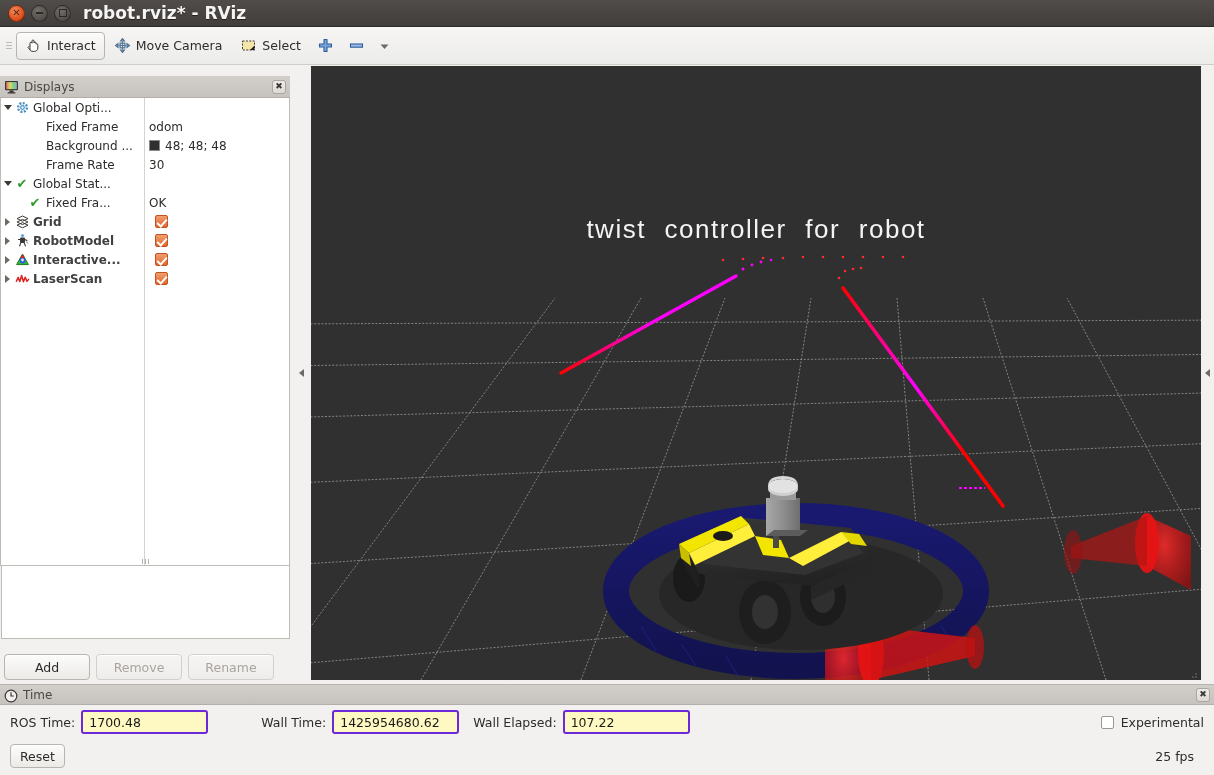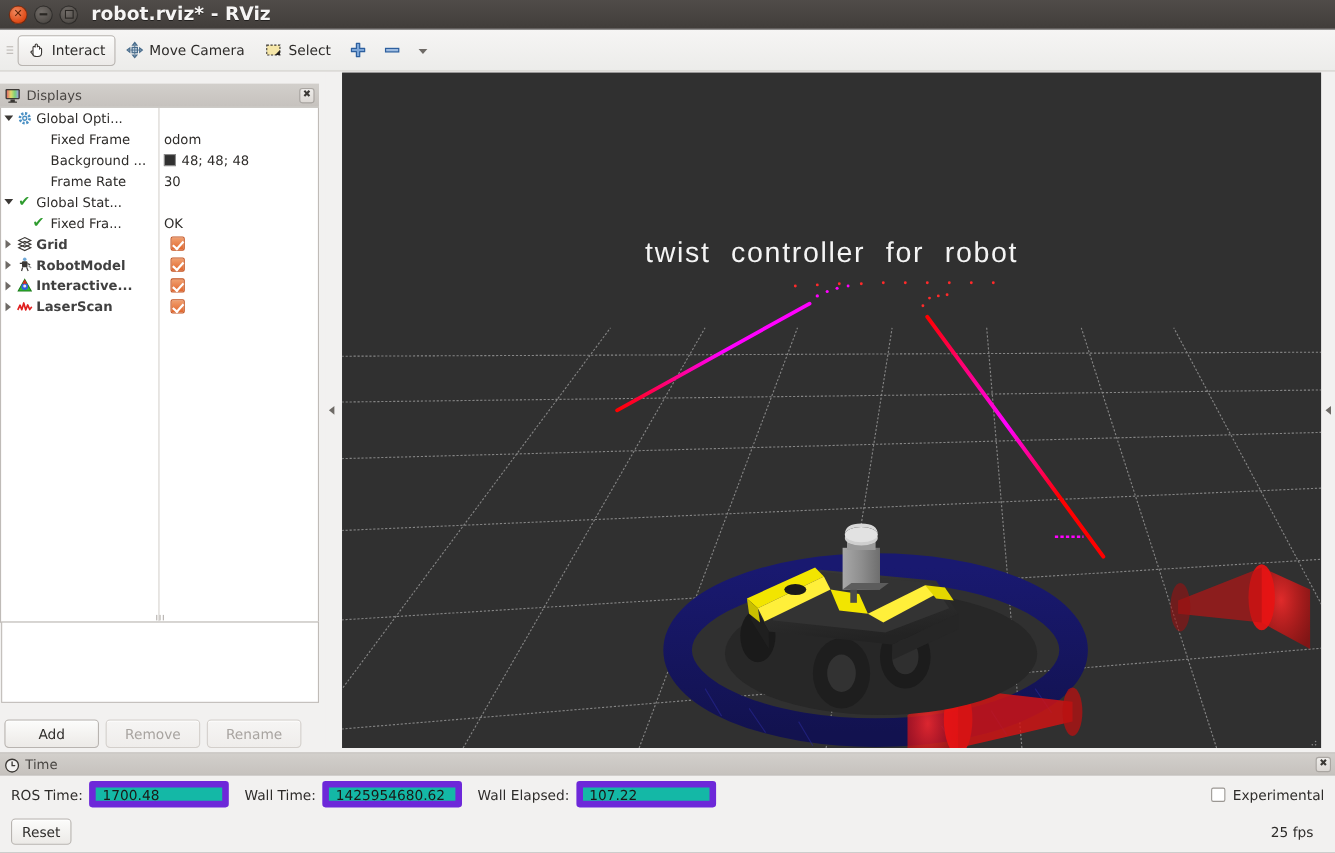--- a/index.html
+++ b/index.html
@@ -169,21 +169,21 @@
   .tp-head {
     height: 21px; background: linear-gradient(180deg,#d2cfcb,#c6c2be);
     border-top: 1px solid #b8b4b0; border-bottom: 1px solid #b2aeaa;
     display: flex; align-items: center; padding: 0 4px; gap: 5px;
   }
   .tp-head .tph-title { font-size: 12px; color: #4a4744; flex: 1; }
   .tp-body { height: 34px; display: flex; align-items: center; padding: 0 10px; }
   .tfield { display: flex; align-items: center; gap: 6px; }
   .tlab { font-size: 12.5px; color: #2e2c2a; white-space: nowrap; }
   .tinput {
-    height: 24px; border: 6px solid #6d28d9; border-radius: 3px; background: #14b8a6;
+    height: 24px; border: 2px solid #6d28d9; border-radius: 3px; background: #fef9c3;
     font-size: 12.5px; color: #1b1917; padding: 0 6px; display: flex; align-items: center;
   }
   .tp-foot { height: 34px; display: flex; align-items: center; padding: 0 10px; }
   .exp-wrap { display: flex; align-items: center; gap: 7px; margin-left: auto; }
   .exp-box { width: 13px; height: 13px; border: 1px solid #9b9793; border-radius: 2px; background: #fff; }
   .fps { font-size: 12.5px; color: #2e2c2a; margin-left: auto; padding-right: 10px; }
   .reset-btn {
     height: 24px; padding: 0 9px; font-size: 12.5px;
     border: 1px solid #b8b4b0; border-radius: 4px;
     background: linear-gradient(180deg,#fcfcfb,#eceae7); color: #2e2c2a;
@@ -640,21 +640,21 @@
       <span class="tph-title">Time</span>
       <span class="panel-close">✖</span>
     </div>
 
     <div class="tp-body">
       <div id="time-fields" style="display:flex;align-items:center;">
           <div class="tfield" style="margin-right: 14px;">
             <span class="tlab">ROS Time:</span>
             <span class="tinput" style="width: 127px;">1700.48</span>
           </div>
-          <div class="tfield" style="margin-right: 14px;">
+          <div class="tfield" style="margin-right: 14px; margin-left: 39px;">
             <span class="tlab">Wall Time:</span>
             <span class="tinput" style="width: 127px;">1425954680.62</span>
           </div>
           <div class="tfield" style="margin-right: 4px;">
             <span class="tlab">Wall Elapsed:</span>
             <span class="tinput" style="width: 127px;">107.22</span>
           </div>
         </div>
       <div class="exp-wrap">
         <span class="exp-box"></span>

